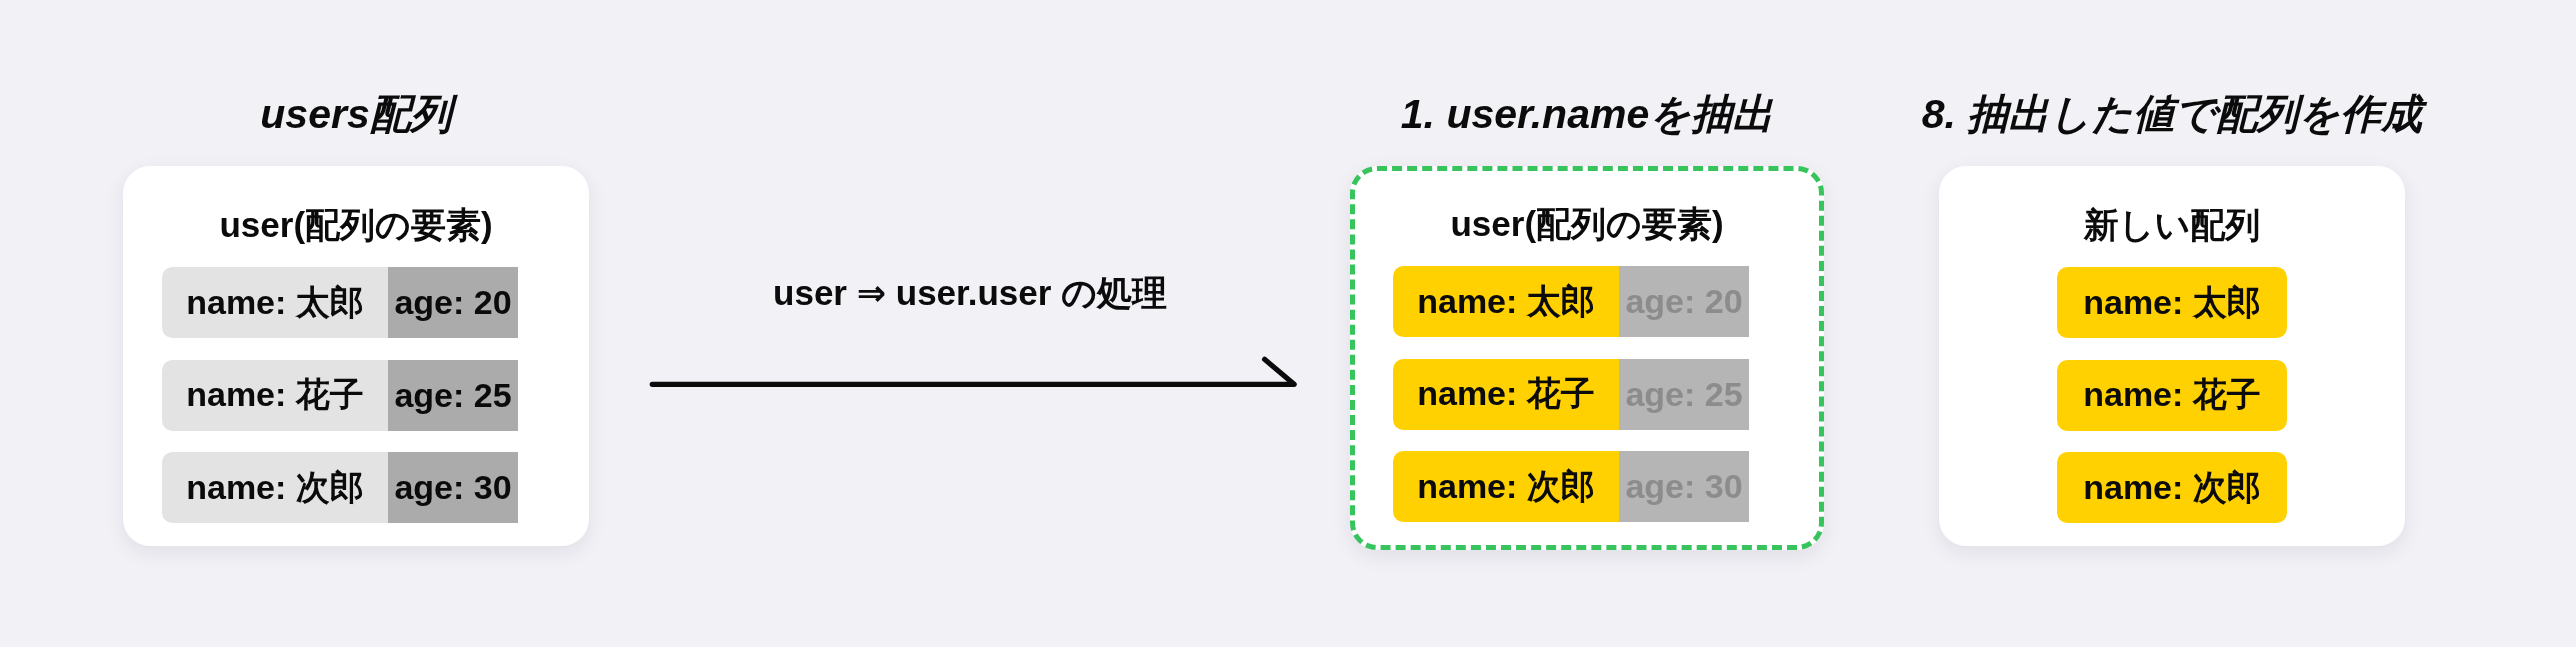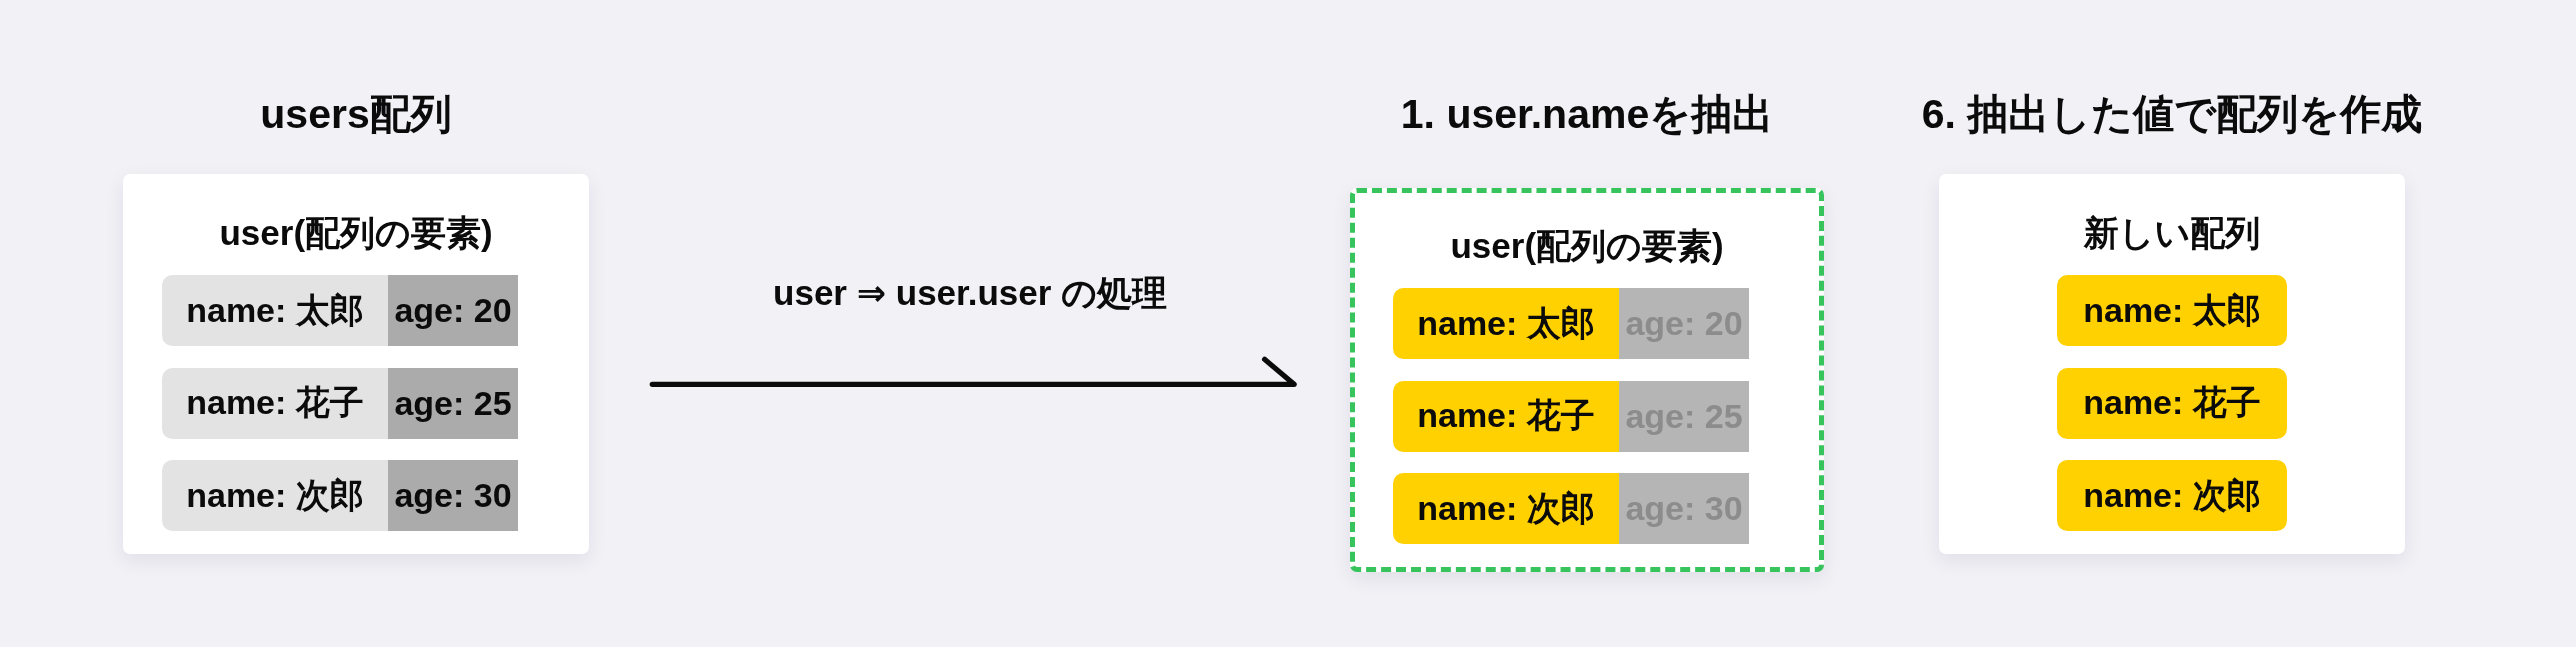--- a/index.html
+++ b/index.html
@@ -11,26 +11,26 @@
   html,body{margin:0;padding:0;}
   body{background:var(--background);}
   .canvas{
     position:relative; width:2576px; height:648px; overflow:hidden;
     background:var(--background);
     font-family:"Liberation Sans","DejaVu Sans",sans-serif;
     font-weight:700; color:var(--ink);
   }
   .col{position:absolute; top:0; display:flex; flex-direction:column; align-items:center;}
   .col-source{left:123px; width:466px;}
-  .col-extract{left:1350px; width:474px;gap:14px;}
+  .col-extract{left:1350px; width:474px;}
   .col-result{left:1939px; width:466px;}
-  .section-title{margin-top:91px; font-size:41px; line-height:1.15; white-space:nowrap; text-align:center;}
+  .section-title{margin-top:91px; font-size:41px; line-height:1.15; white-space:nowrap; text-align:center;font-style:italic;}
   .card{
-    margin-top:36px; width:100%; height:380px; box-sizing:border-box;
-    background:var(--card-bg); border-radius:7px;
+    margin-top:28px; width:100%; height:380px; box-sizing:border-box;
+    background:var(--card-bg); border-radius:27px;
     box-shadow:0 6.6px 19.7px rgba(25,25,55,.08);
     display:flex; flex-direction:column; align-items:center;
   }
   .card.dashed{height:384px; border:5.2px dashed var(--green);}
   .card-title{margin-top:41px; font-size:35px; line-height:1; white-space:nowrap;}
   .card.dashed .card-title{margin-top:35px;}
   .rows{margin-top:25px; display:flex; flex-direction:column; gap:21.6px; align-items:center;text-align:right;}
   .row{display:flex; width:388px; height:71px; border-radius:10.5px; overflow:hidden;}
   .cell{display:flex; align-items:center; justify-content:center; font-size:34px; white-space:nowrap;}
   .cell.name{width:226px;}
@@ -97,21 +97,21 @@
         </div>
         <div class="row">
           <div class="cell name name-yellow">name: 次郎</div>
           <div class="cell age age-muted">age: 30</div>
         </div>
       </div>
     </div>
   </div>
 
   <div class="col col-result">
-    <div class="section-title">6. 抽出した値で配列を作成</div>
+    <div class="section-title">8. 抽出した値で配列を作成</div>
     <div class="card">
       <div class="card-title">新しい配列</div>
       <div class="rows">
         <div class="chip-solo">name: 太郎</div>
         <div class="chip-solo">name: 花子</div>
         <div class="chip-solo">name: 次郎</div>
       </div>
     </div>
   </div>
 

